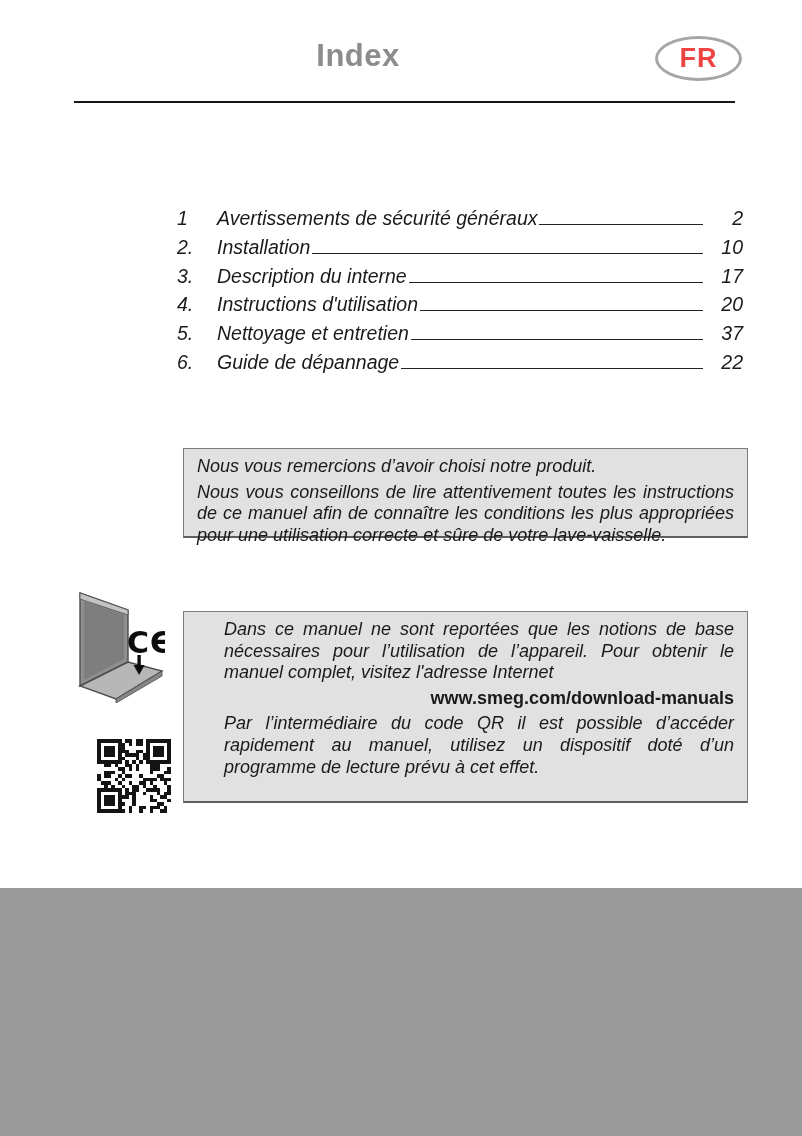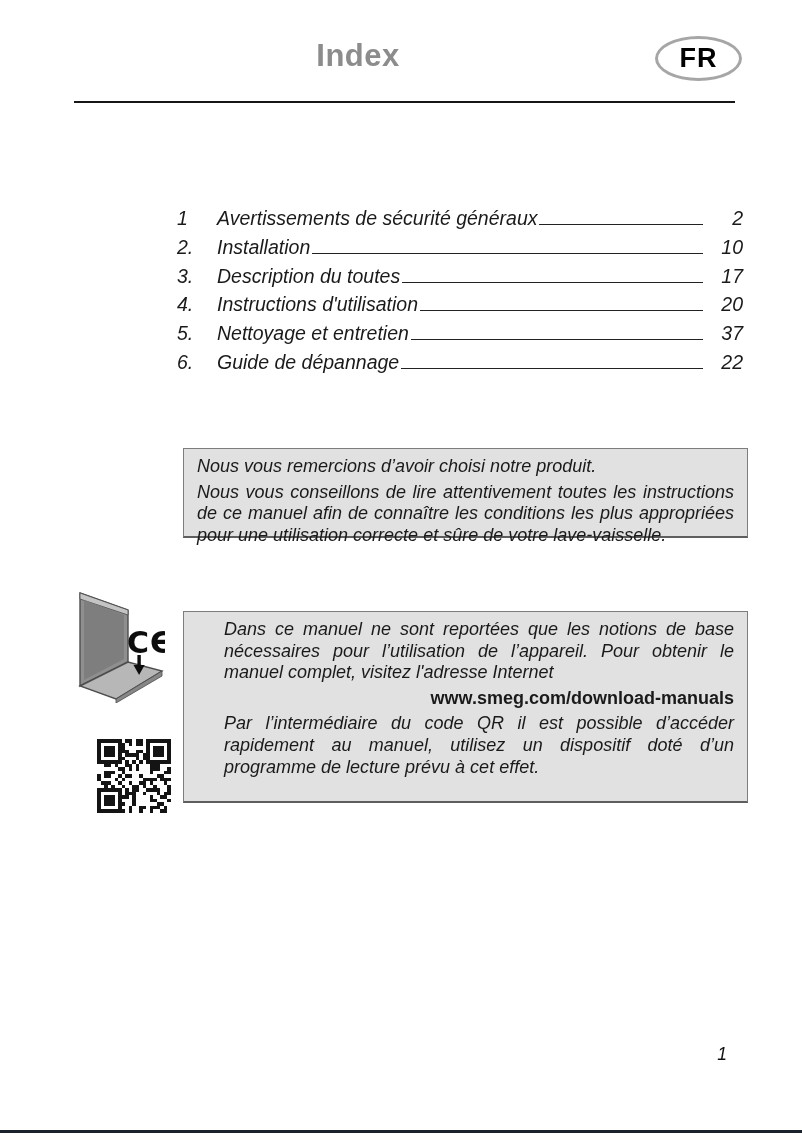--- a/index.html
+++ b/index.html
@@ -1,38 +1,38 @@
 <!DOCTYPE html>
 <html lang="fr"><head>
 <meta charset="utf-8">
 <style>
   * { margin:0; padding:0; box-sizing:border-box; }
   html,body { background:#9b9b9b; }
   .page {
     position:relative;
-    width:802px; height:1136px;
+    width:802px; height:888px;
     margin:0 auto;
     background:#ffffff;
     font-family:"Liberation Sans", sans-serif;
     color:#1a1a1a;
     overflow:hidden;
   }
 
   
   .title {
     position:absolute; top:38px; left:158px; width:400px;
     text-align:center;
     font-size:31px; font-weight:bold; color:#8c8c8c;
     letter-spacing:0.5px;
   }
   .badge {
     position:absolute; top:36px; left:655px; width:87px; height:45px;
     border:3px solid #a6a6a6; border-radius:50%;
     display:flex; align-items:center; justify-content:center;
-    color:#000000; font-size:27px; font-weight:bold; letter-spacing:1px;
+    color:#ef4444; font-size:27px; font-weight:bold; letter-spacing:1px;
   }
   .rule-top {
     position:absolute; top:101px; left:74px; width:661px;
     border-top:2px solid #161616;
   }
 
   
   .toc {
     position:absolute; top:192px; left:177px; width:566px;
     font-style:italic; font-size:19.5px;
@@ -101,21 +101,21 @@
       <span class="toc-page">2</span>
     </div>
     <div class="toc-row">
       <span class="toc-num">2.</span>
       <span class="toc-label">Installation</span>
       <span class="toc-leader"></span>
       <span class="toc-page">10</span>
     </div>
     <div class="toc-row">
       <span class="toc-num">3.</span>
-      <span class="toc-label">Description du toutes</span>
+      <span class="toc-label">Description du interne</span>
       <span class="toc-leader"></span>
       <span class="toc-page">17</span>
     </div>
     <div class="toc-row">
       <span class="toc-num">4.</span>
       <span class="toc-label">Instructions d'utilisation</span>
       <span class="toc-leader"></span>
       <span class="toc-page">20</span>
     </div>
     <div class="toc-row">

